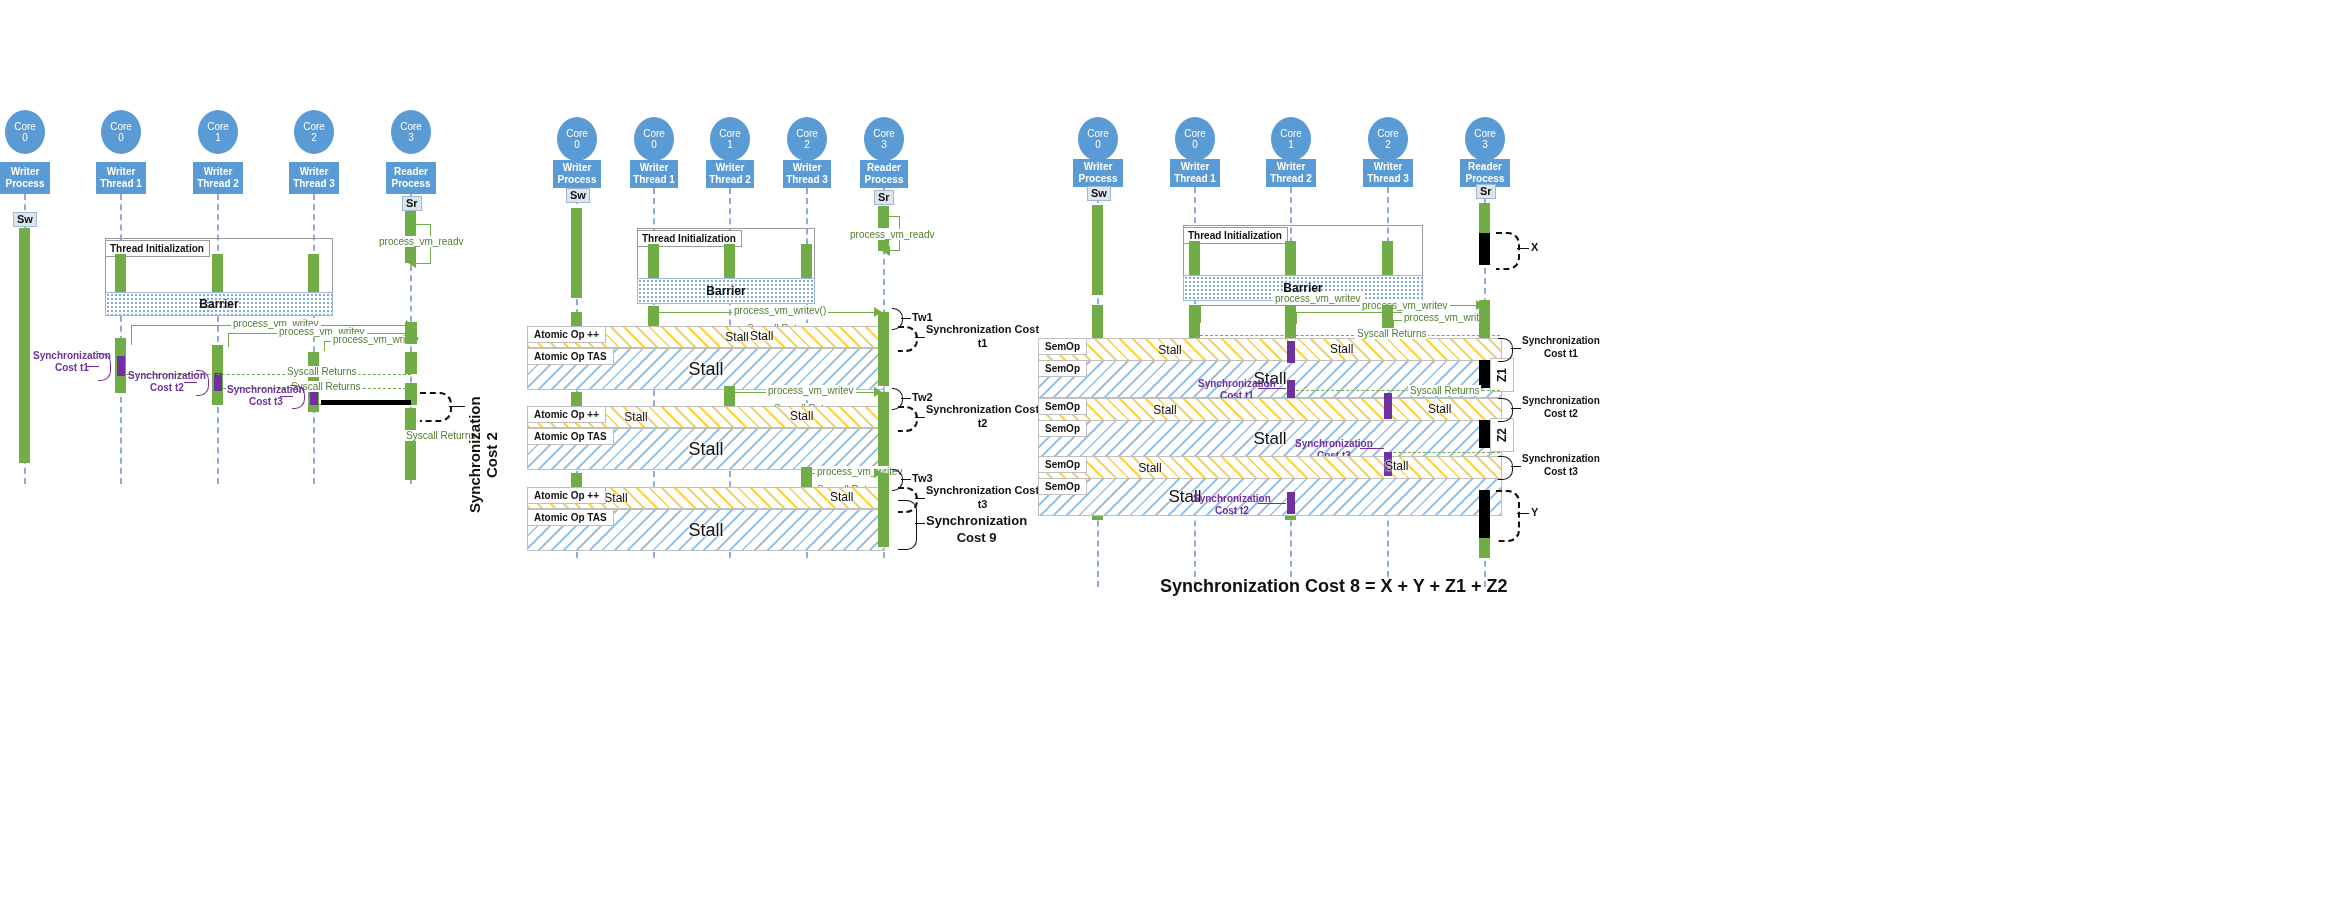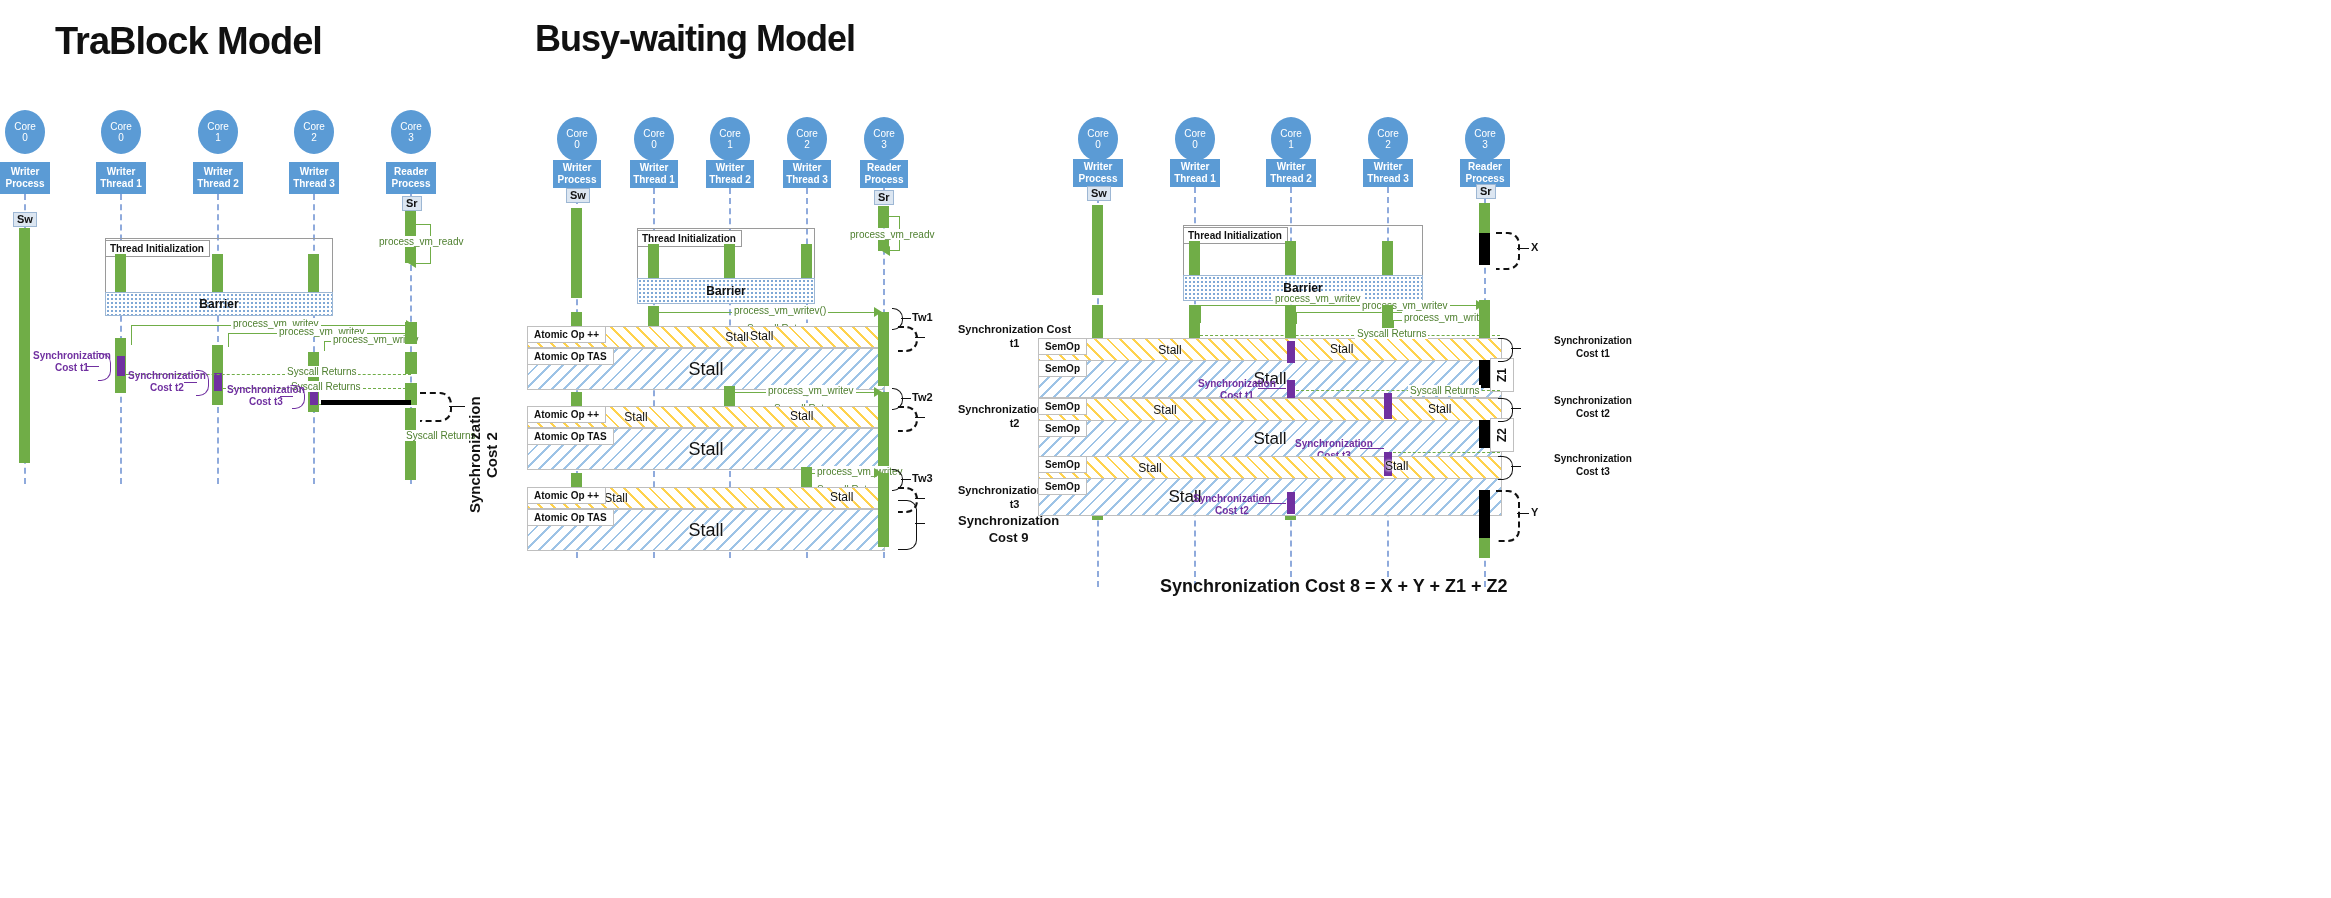--- a/index.html
+++ b/index.html
@@ -54,40 +54,39 @@
         #9DC3E6 0 2px, #fff 2px 9px);}
   .bandtxt{font-weight:normal;color:#111;text-shadow:0 0 3px #fff,0 0 3px #fff,0 0 3px #fff;}
   .opnote{position:absolute;background:#fff;border:1px solid #BFBFBF;
           font-size:10px;font-weight:bold;color:#111;padding:2px 6px;
           white-space:nowrap;z-index:6;}
 
   
   .anncost{position:absolute;font-size:10px;font-weight:bold;color:#7030A0;
            text-align:center;line-height:12px;white-space:nowrap;}
   .anncostblk{position:absolute;font-size:11px;font-weight:bold;color:#111;
-              text-align:center;line-height:14px;white-space:nowrap;margin-left:32px;}
+              text-align:center;line-height:14px;white-space:nowrap;}
   .annlabel{position:absolute;font-size:11px;font-weight:bold;color:#111;}
   .brace{position:absolute;border:1.5px solid #7030A0;border-left:none;
          border-radius:0 10px 10px 0;}
   .braceblk{position:absolute;border:1.5px solid #111;border-left:none;
             border-radius:0 10px 10px 0;}
   .bracedash{position:absolute;border:2px dashed #111;border-left:none;
              border-radius:0 12px 12px 0;}
   .leader{position:absolute;height:0;border-top:1.5px solid #7030A0;}
   .leaderblk{position:absolute;height:0;border-top:1.5px solid #111;}
   .formula{position:absolute;font-size:18px;font-weight:bold;color:#111;white-space:nowrap;}
   .vtext{position:absolute;font-size:15px;font-weight:bold;color:#111;
          writing-mode:vertical-rl;transform:rotate(180deg);text-align:center;line-height:17px;}
 </style>
 </head>
 <body>
 
 <div class="panel" style="left:0;width:500px;">
 
-  <div class="title" style="left:55px;top:20px;font-size:38px;">TraBlock Model</div>
 
   <div class="core" style="left:5px;top:110px;">
     <span>Core</span>
     <span>0</span>
   </div>
   <div class="actor" style="left:0px;top:162px;width:50px;height:32px;">
     <span>Writer</span>
     <span>Process</span>
   </div>
   <div class="lifeline" style="left:24px;top:194px;height:290px;"></div>
@@ -207,21 +206,20 @@
   </div>
 
   <div class="bracedash" style="left:420px;top:392px;width:30px;height:26px;"></div>
   <div class="leaderblk" style="left:449px;top:406px;width:16px;"></div>
   <div class="vtext" style="left:466px;top:390px;height:130px;">Synchronization Cost 2</div>
   <div class="blackbar" style="left:321px;top:400px;width:90px;height:5px;"></div>
 </div>
 
 <div class="panel" style="left:500px;width:560px;">
 
-  <div class="title" style="left:35px;top:18px;font-size:36px;">Busy-waiting Model</div>
 
   <div class="core" style="left:57px;top:117px;">
     <span>Core</span>
     <span>0</span>
   </div>
   <div class="actor" style="left:53px;top:160px;width:48px;height:28px;">
     <span>Writer</span>
     <span>Process</span>
   </div>
   <div class="lifeline" style="left:76px;top:188px;height:370px;"></div>

